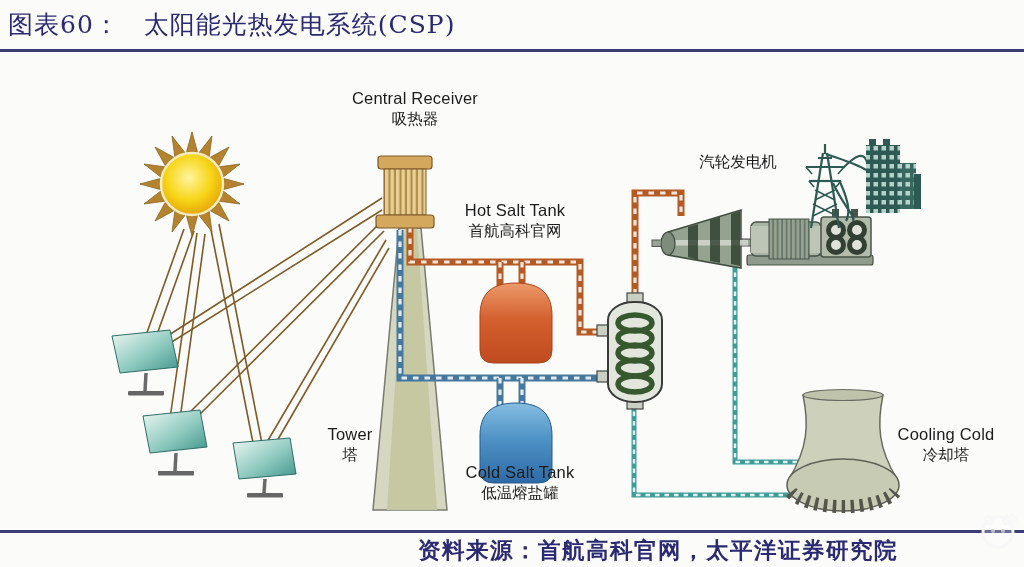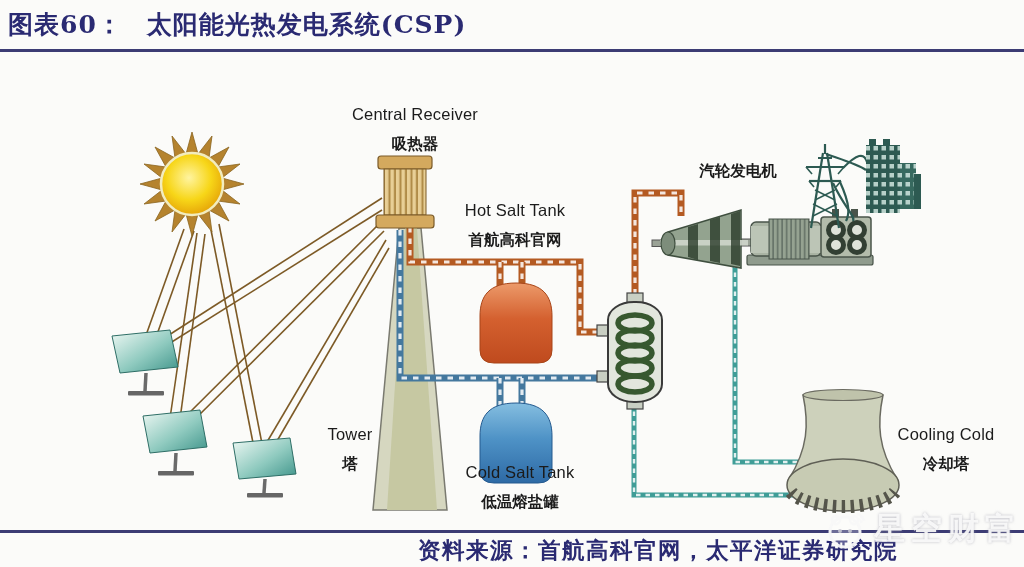--- a/index.html
+++ b/index.html
@@ -1,27 +1,27 @@
 <!DOCTYPE html>
 <html style="--title-navy: #2a2a72; --rule-navy: #3c3c74; --label-text: #1b1b1b; --hot-pipe: #b45a22; --cold-pipe: #44789e; --water-pipe: #3f9d97; --ray-brown: #7d5a26; --sun-core: #f7d618; --sun-edge: #e39d06; --tower-khaki: #c6c8a2; --cooling-fill: #cdd1bb; --vessel-fill: #e2e6dd; --coil-green: #37582f; --machine-green: #93a38f; --infra-teal: #2d5a52; --hot-tank: #d4602f; --cold-tank: #4e92c6;"><head>
 <meta charset="utf-8">
 <style>
   html,body{margin:0;padding:0;background:#ffffff}
   .stage{position:relative;width:1024px;height:567px;background:#fbfbf9;overflow:hidden;
          font-family:"Liberation Sans",sans-serif}
   .figure-title{position:absolute;left:8px;top:8px;font-family:"DejaVu Serif",serif;
-         font-weight:700;font-size:25px;color:var(--title-navy,#2a2a72);letter-spacing:1px;white-space:nowrap}
+         font-weight:400;font-size:25px;color:var(--title-navy,#2a2a72);letter-spacing:1px;white-space:nowrap}
   .figure-title .gap{display:inline-block;width:24px}
   .rule{position:absolute;left:0;width:1024px;height:3px;background:var(--rule-navy,#3c3c74)}
   .rule.top{top:49px}
   .rule.bottom{top:530px}
   .diagram-svg{position:absolute;left:0;top:0}
   .diagram-label{position:absolute;text-align:center;color:var(--label-text,#1b1b1b);line-height:1.25;z-index:3}
   .diagram-label .en{display:block;font-size:16.5px;font-weight:500;letter-spacing:.2px}
-  .diagram-label .zh{display:block;font-size:15.5px;font-weight:700;margin-top:9px}
+  .diagram-label .zh{display:block;font-size:15.5px;font-weight:400;margin-top:0}
   .footer-source{position:absolute;left:418px;top:535px;font-family:"DejaVu Serif",serif;
          font-weight:700;font-size:22.5px;color:var(--title-navy,#2a2a72);letter-spacing:1.5px;z-index:2;white-space:nowrap}
   .watermark{position:absolute;right:2px;top:506px;display:flex;align-items:center;gap:5px;z-index:5}
   .watermark-text{font-size:31px;font-weight:700;letter-spacing:6px;color:rgba(250,250,250,.92);
          text-shadow:0 0 3px rgba(150,150,165,.6);white-space:nowrap}
   
   .pipe{fill:none}
   .pipe.hot{stroke:var(--hot-pipe,#b45a22);stroke-width:7}
   .pipe.cold{stroke:var(--cold-pipe,#44789e);stroke-width:7}
   .pipe.water{stroke:var(--water-pipe,#3f9d97);stroke-width:5}
@@ -223,21 +223,21 @@
     </g>
 
     <g>
       <path d="M803,395 C832,389 855,389 883,395 C877,424 878,448 897,479 L789,479 C808,448 809,424 803,395 Z" fill="var(--cooling-fill,#cdd1bb)" stroke="#6a6a60" stroke-width="1.5"></path>
       <ellipse cx="843" cy="395" rx="40" ry="5.5" fill="#bfc3ab" stroke="#6a6a60" stroke-width="1.2"></ellipse>
       <ellipse cx="843" cy="485" rx="56" ry="26" fill="#c7cbb3" stroke="#5f5f55" stroke-width="1.5"></ellipse>
       <path d="M791,492 A54,20 0 0 0 895,492" fill="none" stroke="#55554b" stroke-width="13" stroke-dasharray="3.5 5.5"></path>
     </g>
   </svg>
 
-  <div class="diagram-label" style="left:330px;top:104px;width:170px">
+  <div class="diagram-label" style="left:330px;top:88px;width:170px">
     <span class="en">Central Receiver</span>
     <span class="zh">吸热器</span>
   </div>
   <div class="diagram-label" style="left:430px;top:200px;width:170px">
     <span class="en">Hot Salt Tank</span>
     <span class="zh">首航高科官网</span>
   </div>
   <div class="diagram-label" style="left:648px;top:152px;width:180px">
     <span class="zh">汽轮发电机</span>
   </div>
@@ -261,16 +261,15 @@
   <div class="watermark">
     <svg width="46" height="46" viewBox="0 0 46 46">
       <circle cx="22" cy="26" r="15" fill="rgba(255,255,255,.25)" stroke="rgba(248,248,248,.95)" stroke-width="3"></circle>
       <circle cx="13" cy="14" r="4" fill="none" stroke="rgba(248,248,248,.95)" stroke-width="2.5"></circle>
       <circle cx="31" cy="14" r="4" fill="none" stroke="rgba(248,248,248,.95)" stroke-width="2.5"></circle>
       <circle cx="17" cy="25" r="2" fill="rgba(200,200,210,.9)"></circle>
       <circle cx="27" cy="25" r="2" fill="rgba(200,200,210,.9)"></circle>
       <path d="M34,8 C38,9 40,11 41,15" fill="none" stroke="rgba(248,248,248,.95)" stroke-width="2.5"></path>
       <path d="M35,13 C37,13.5 38,15 38.5,17" fill="none" stroke="rgba(248,248,248,.95)" stroke-width="2"></path>
     </svg>
-    <span class="watermark-text">星空财富</span>
   </div>
 
 </div>
 
 </body></html>

